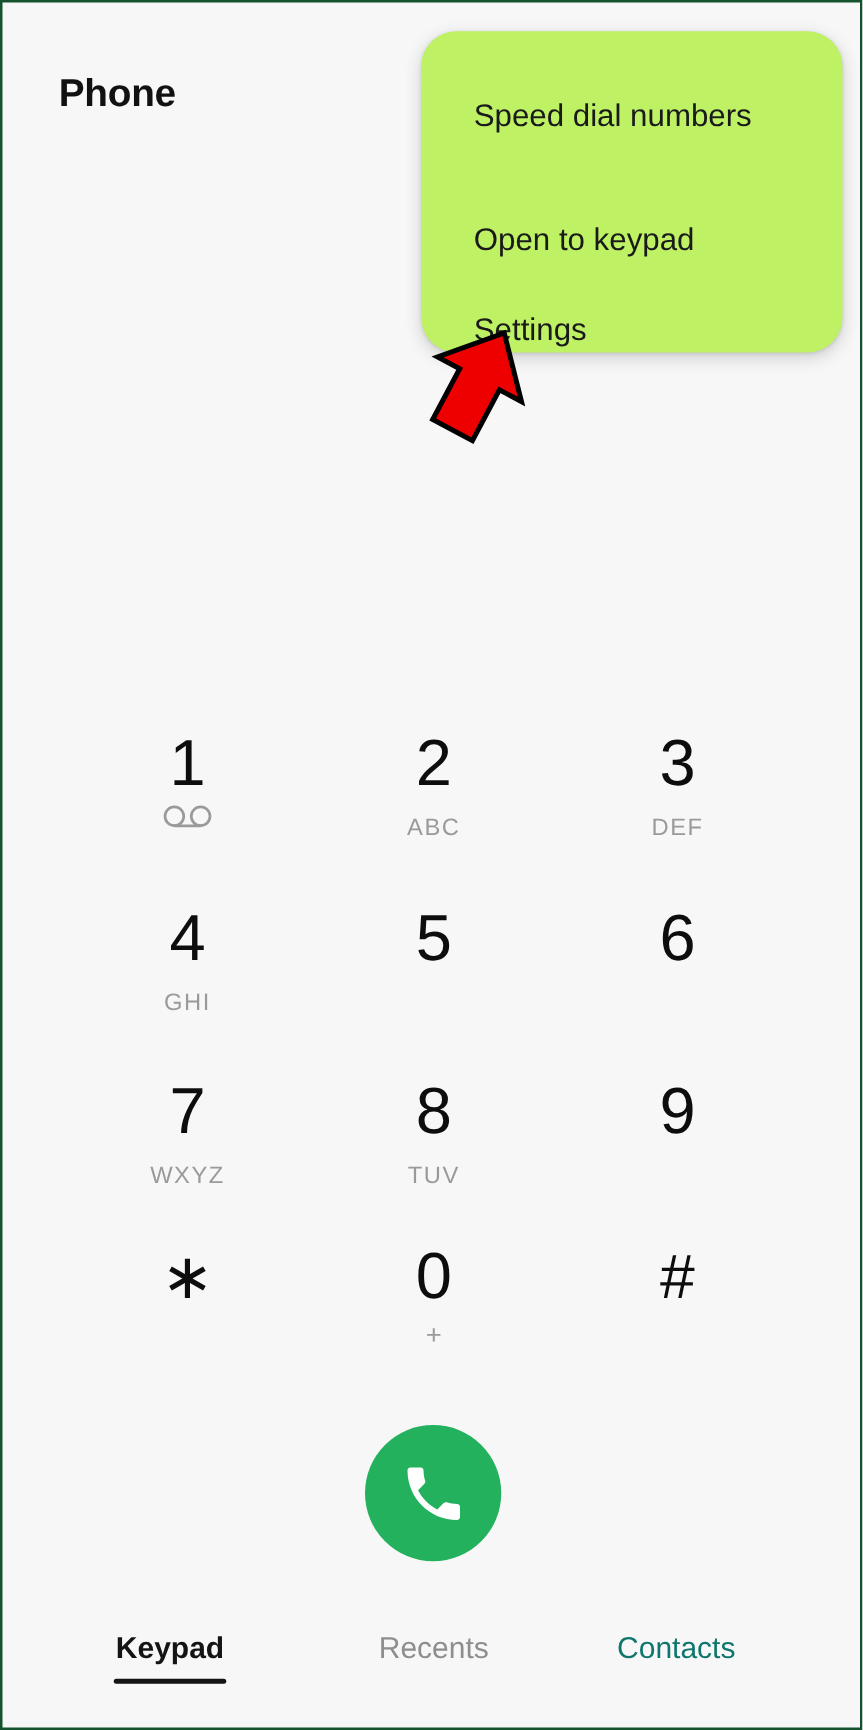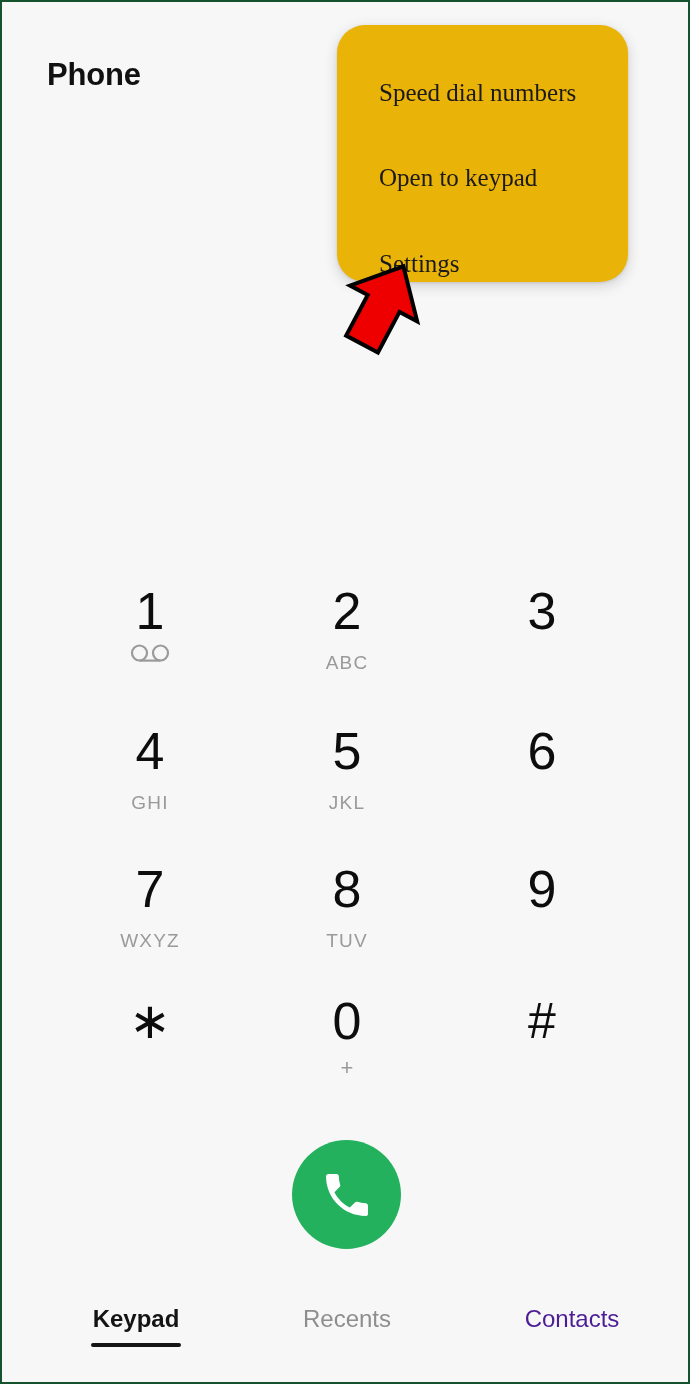--- a/index.html
+++ b/index.html
@@ -28,38 +28,37 @@
     color: #111111;
     letter-spacing: -0.2px;
     line-height: 42px;
   }
 
   
   #overflow-menu {
     position: absolute;
     left: 335px;
     top: 23px;
-    width: 291px;
+    width: 337px;
     height: 257px;
-    background: #eab308;
+    background: #bef264;
     border-radius: 28px;
     box-shadow: 0 4px 14px rgba(0,0,0,0.16), 0 1px 3px rgba(0,0,0,0.10);
     overflow: hidden;
-    font-family: Liberation Serif, serif;
   }
   .menu-item {
     position: absolute;
     left: 42px;
     font-size: 25px;
     color: #1a1a1a;
     line-height: 32px;
     white-space: nowrap;
   }
   #menu-item-speed-dial { top: 52px; }
-  #menu-item-open-keypad { top: 137px; }
+  #menu-item-open-keypad { top: 151px; }
   #menu-item-settings { top: 223px; }
 
   
   #pointer-arrow {
     position: absolute;
     left: 330px;
     top: 258px;
     width: 112px;
     height: 96px;
     pointer-events: none;
@@ -157,21 +156,21 @@
     display: block;
     position: absolute;
     left: -2px;
     right: -2px;
     bottom: -11px;
     height: 4px;
     background: #141414;
     border-radius: 2px;
   }
   #tab-recents { left: 230px; color: #8e8e8e; }
-  #tab-contacts { left: 455px; color: #4c1d95; }
+  #tab-contacts { left: 424px; color: #0f766e; }
 </style>
 </head>
 <body>
 
 <div id="screen">
 
   <div id="app-title">Phone</div>
 
   <div id="overflow-menu">
     <div class="menu-item" id="menu-item-speed-dial">Speed dial numbers</div>
@@ -200,30 +199,30 @@
       </span>
     </div>
 
     <div class="key col-1 row-0">
       <span class="digit">2</span>
       <span class="sub">ABC</span>
     </div>
 
     <div class="key col-2 row-0">
       <span class="digit">3</span>
+      <span class="sub">DEF</span>
     </div>
 
     <div class="key col-0 row-1">
       <span class="digit">4</span>
       <span class="sub">GHI</span>
     </div>
 
     <div class="key col-1 row-1">
       <span class="digit">5</span>
-      <span class="sub">JKL</span>
     </div>
 
     <div class="key col-2 row-1">
       <span class="digit">6</span>
     </div>
 
     <div class="key col-0 row-2">
       <span class="digit">7</span>
       <span class="sub">WXYZ</span>
     </div>

